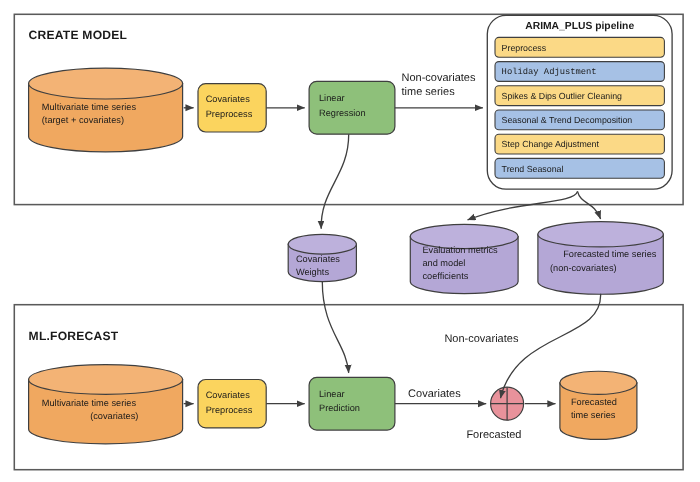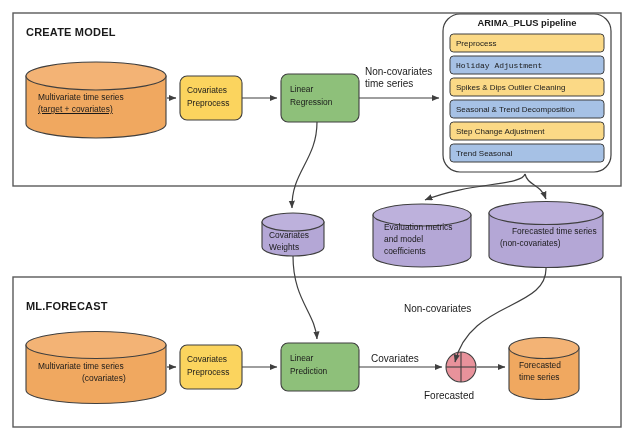--- a/index.html
+++ b/index.html
@@ -121,21 +121,21 @@
 
     <line x1="167" y1="367" x2="176" y2="367" stroke="#3F3F3F" stroke-width="1.2" marker-end="url(#arrow)"></line>
     <line x1="242" y1="367" x2="277" y2="367" stroke="#3F3F3F" stroke-width="1.2" marker-end="url(#arrow)"></line>
     <line x1="359" y1="367" x2="442" y2="367" stroke="#3F3F3F" stroke-width="1.2" marker-end="url(#arrow)"></line>
     <line x1="477" y1="367" x2="505" y2="367" stroke="#3F3F3F" stroke-width="1.2" marker-end="url(#arrow)"></line>
   </svg>
 
   <div class="node-text t-title" style="left:26px; top:26px;">CREATE MODEL</div>
 
   <div class="node-text t11" style="left:38px; top:92px;">Multivariate time series</div>
-  <div class="node-text t11" style="left:38px; top:104px;text-decoration:underline;">(target + covariates)</div>
+  <div class="node-text t11" style="left:38px; top:104px;">(target + covariates)</div>
 
   <div class="node-text t11" style="left:187px; top:85px;">Covariates</div>
   <div class="node-text t11" style="left:187px; top:98px;">Preprocess</div>
 
   <div class="node-text t11" style="left:290px; top:84px;">Linear</div>
   <div class="node-text t11" style="left:290px; top:97px;">Regression</div>
 
   <div class="node-text t-edge" style="left:365px; top:66px;">Non-covariates</div>
   <div class="node-text t-edge" style="left:365px; top:78px;">time series</div>
 

